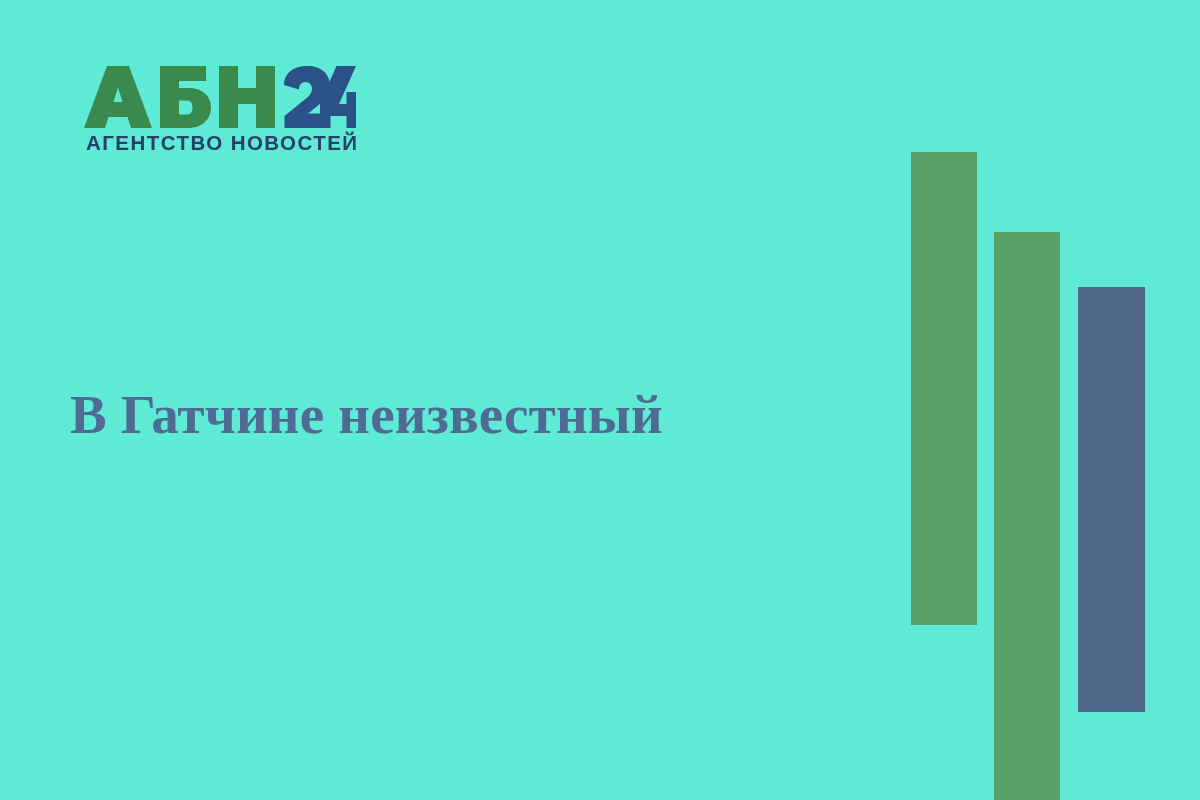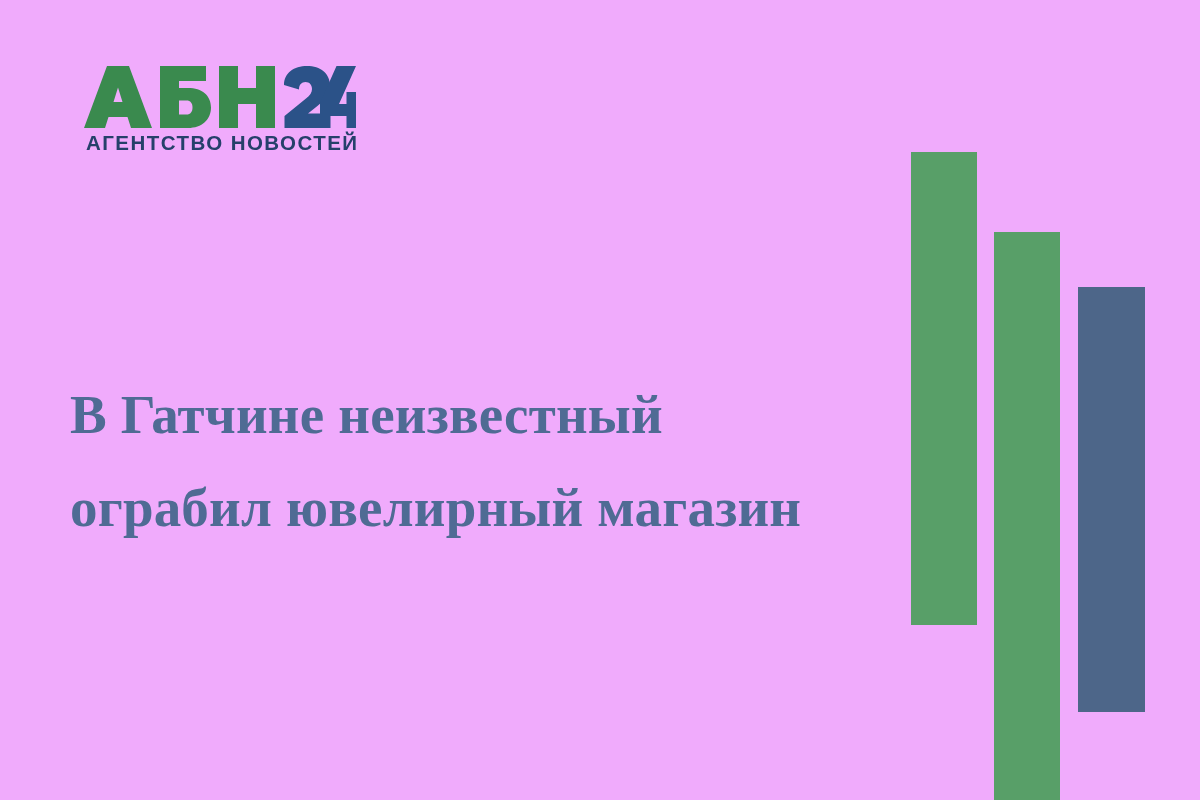--- a/index.html
+++ b/index.html
@@ -78,21 +78,21 @@
     font-weight: 700;
     line-height: 93px;
     color: #4f6b94;
     white-space: nowrap;
     letter-spacing: 0.2px;
   }
 </style>
 </head>
 <body>
 
-<div id="card" style="background: #f0abfc; width: 1200px; height: 800px;">
+<div id="card" style="background: #5eead4; width: 1200px; height: 800px;">
 
   <div class="bars-group">
     <div class="bar" id="bar-1" style="left: 911px; top: 152px; width: 66px; height: 473px; background: rgb(88, 159, 104);"></div>
     <div class="bar" id="bar-2" style="left: 994px; top: 232px; width: 66px; height: 568px; background: rgb(88, 159, 104);"></div>
     <div class="bar" id="bar-3" style="left: 1078px; top: 287px; width: 67px; height: 425px; background: rgb(77, 102, 137);"></div>
   </div>
 
   <div id="logo">
     <svg id="logo-mark-svg" viewBox="0 0 272 62" xmlns="http://www.w3.org/2000/svg" aria-label="АБН24">
 
@@ -105,16 +105,15 @@
 
       <path d="M200 19 C200 7 210 0 223 0 C236.5 0 246 7.5 246 19.5 C246 27.5 242 33 234 39.5 L224 47.5 H246.5 V62 H200.5 V50 L222 32.5 C226 29.2 228 26.8 228 23 C228 18.8 225.5 16 221.5 16 C217.5 16 215 18.8 215 23.5 Z" fill="#2b5288"></path>
 
       <path d="M252.5 0 H272 L272 0 L255 38 H262.5 V26 H272 V62 H262.5 V50 H236 V37 Z" fill="#2b5288"></path>
     </svg>
     <span id="logo-tagline" style="color: rgb(38, 64, 107);">АГЕНТСТВО НОВОСТЕЙ</span>
   </div>
 
   <div id="headline">
     <span class="headline-line" style="color: rgb(79, 107, 148);">В Гатчине неизвестный</span>
-    <span class="headline-line" style="color: rgb(79, 107, 148);">ограбил ювелирный магазин</span>
   </div>
 
 </div>
 
 </body></html>

